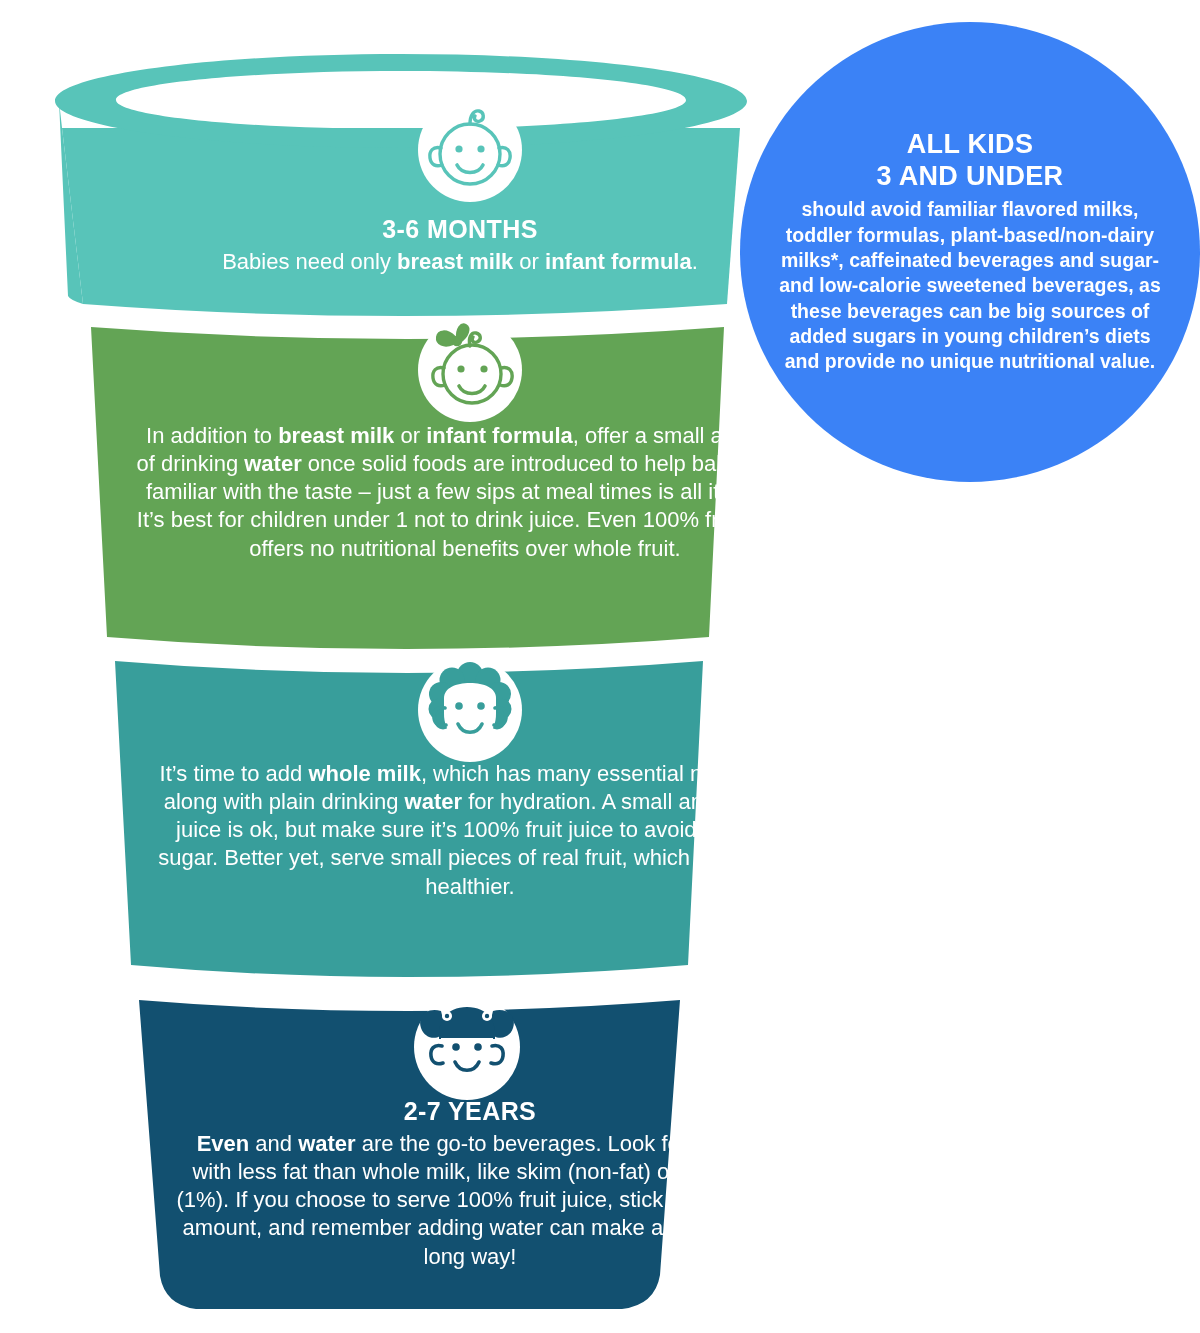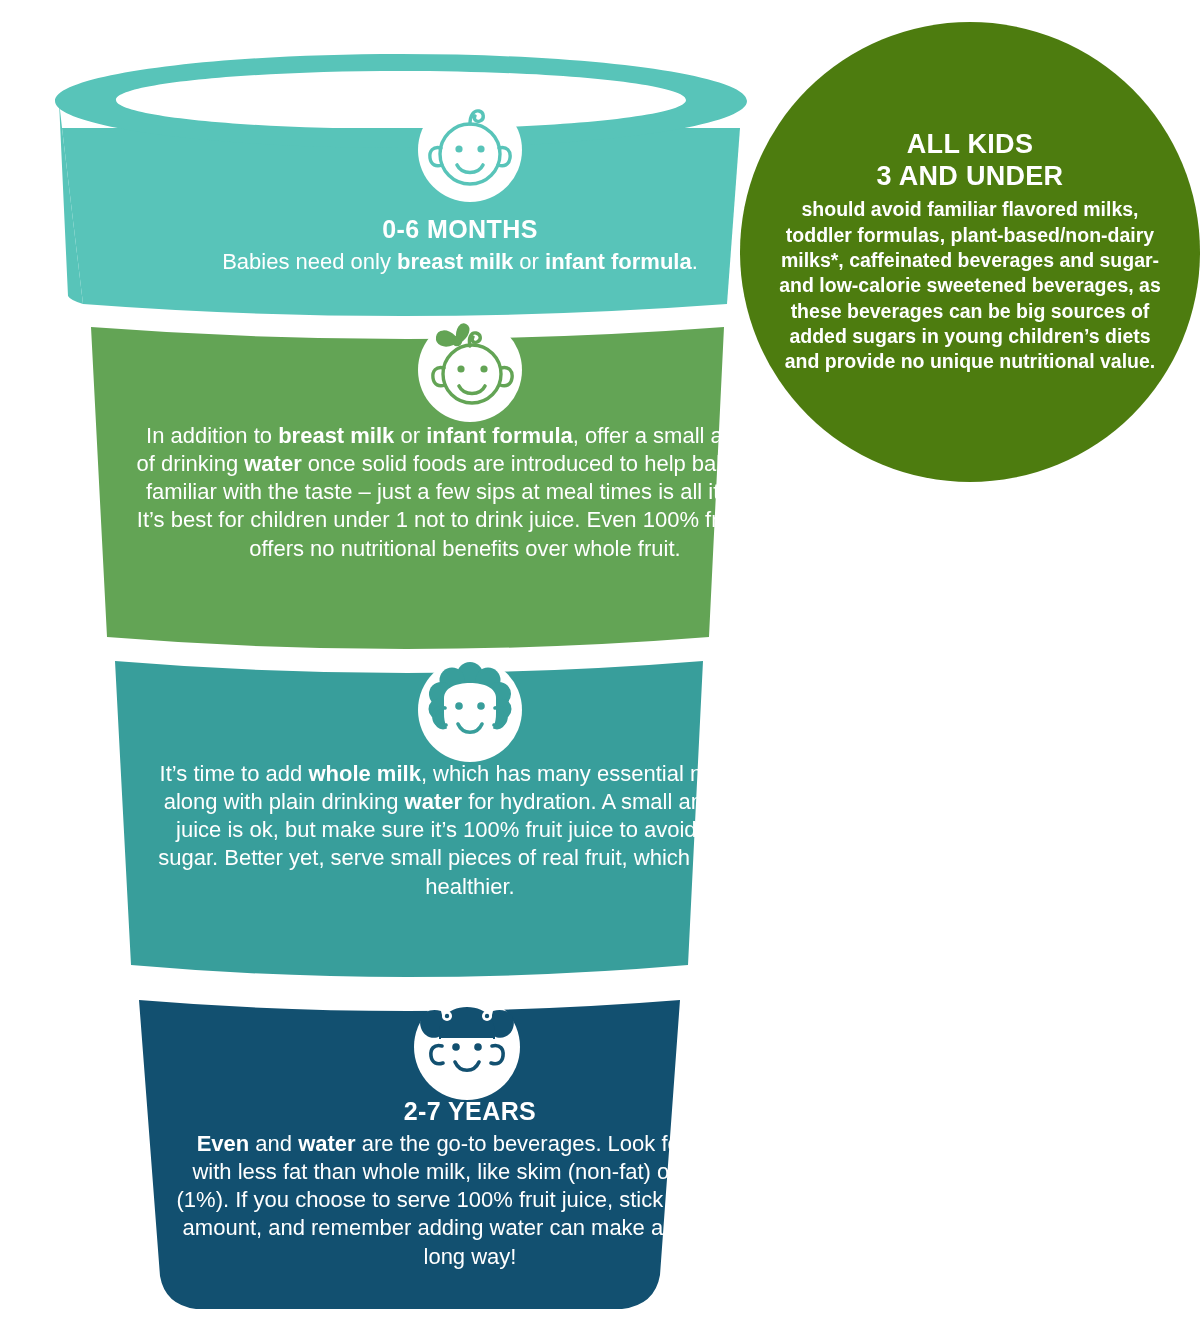--- a/index.html
+++ b/index.html
@@ -27,21 +27,21 @@
 
   
   #txt-0-6   {left:170px;top:213px;width:580px;}
   #txt-6-12  {left:135px;top:422px;width:660px;}
   #txt-12-24 {left:150px;top:760px;width:640px;}
   #txt-2-5   {left:175px;top:1095px;width:590px;}
 
   
   #callout{
     position:absolute;left:740px;top:22px;width:460px;height:460px;
-    border-radius:50%;background:#4d7c0f;
+    border-radius:50%;background:#3b82f6;
     display:flex;align-items:center;justify-content:center;
     box-sizing:border-box;padding:26px 30px;
   }
   #callout-inner{text-align:center;color:#ffffff;}
   .callout-head{
     font-size:27px;font-weight:bold;line-height:1.18;
     letter-spacing:.3px;margin:0 0 4px 0;
   }
   .callout-body{
     font-size:19.5px;font-weight:bold;line-height:1.30;margin:0;
@@ -187,21 +187,21 @@
     <g fill="none" stroke="#125070" stroke-width="3.6" stroke-linecap="round">
       <path d="M 39,63 C 31,61 27,66 28,73 C 29,80 34,82 40,80"></path>
       <path d="M 89,63 C 97,61 101,66 100,73 C 99,80 94,82 88,80"></path>
       <path d="M 52,79 C 57,90 71,90 76,79"></path>
     </g>
     <circle cx="53" cy="64" r="3.8" fill="#125070"></circle>
     <circle cx="75" cy="64" r="3.8" fill="#125070"></circle>
   </svg>
 
   <div class="band-text" id="txt-0-6">
-    <p class="band-title">0-6 MONTHS</p>
+    <p class="band-title">3-6 MONTHS</p>
     <p class="band-body">Babies need only <b>breast milk</b> or <b>infant formula</b>.</p>
   </div>
 
   <div class="band-text" id="txt-6-12">
     <p class="band-body">In addition to <b>breast milk</b> or <b>infant formula</b>, offer a small amount of drinking <b>water</b> once solid foods are introduced to help babies get familiar with the taste – just a few sips at meal times is all it takes. It’s best for children under 1 not to drink juice. Even 100% fruit juice offers no nutritional benefits over whole fruit.</p>
   </div>
 
   <div class="band-text" id="txt-12-24">
     <p class="band-body">It’s time to add <b>whole milk</b>, which has many essential nutrients, along with plain drinking <b>water</b> for hydration. A small amount of juice is ok, but make sure it’s 100% fruit juice to avoid added sugar. Better yet, serve small pieces of real fruit, which are even healthier.</p>
   </div>

